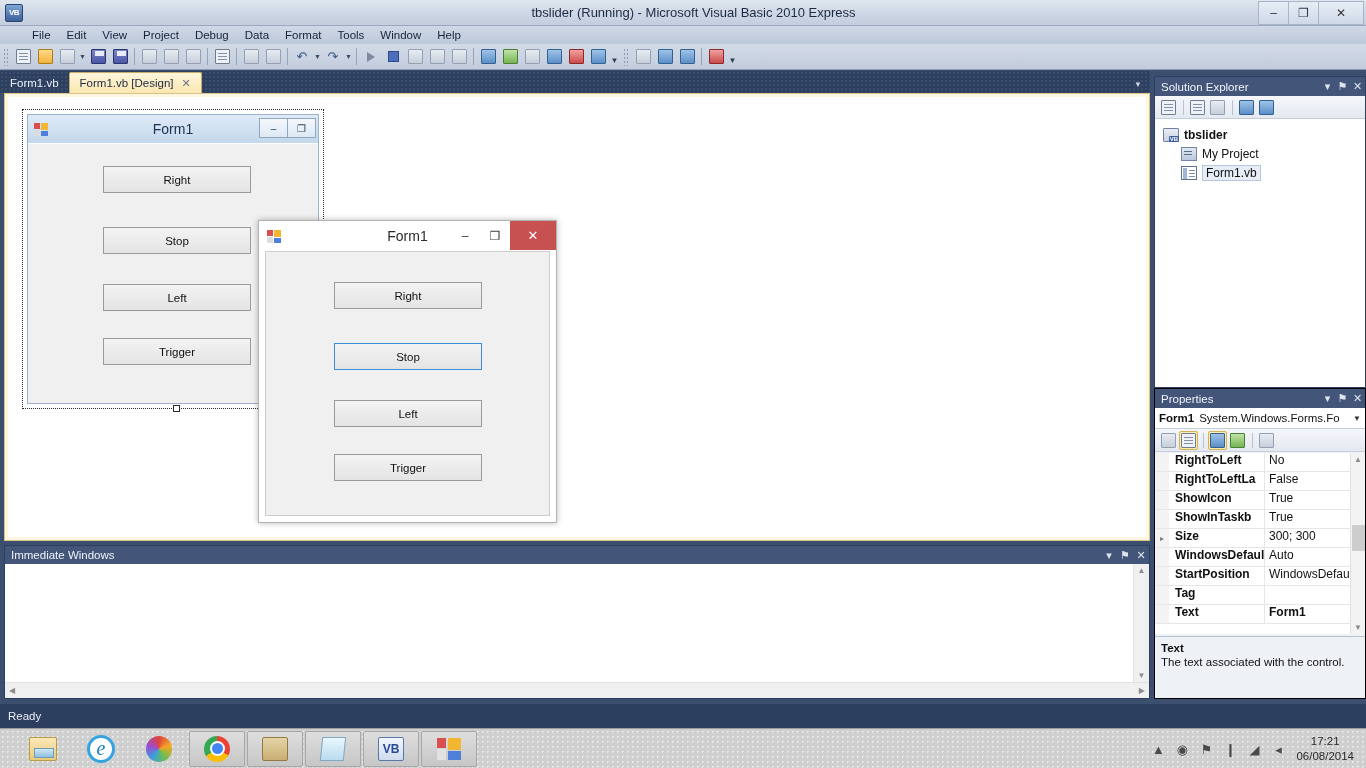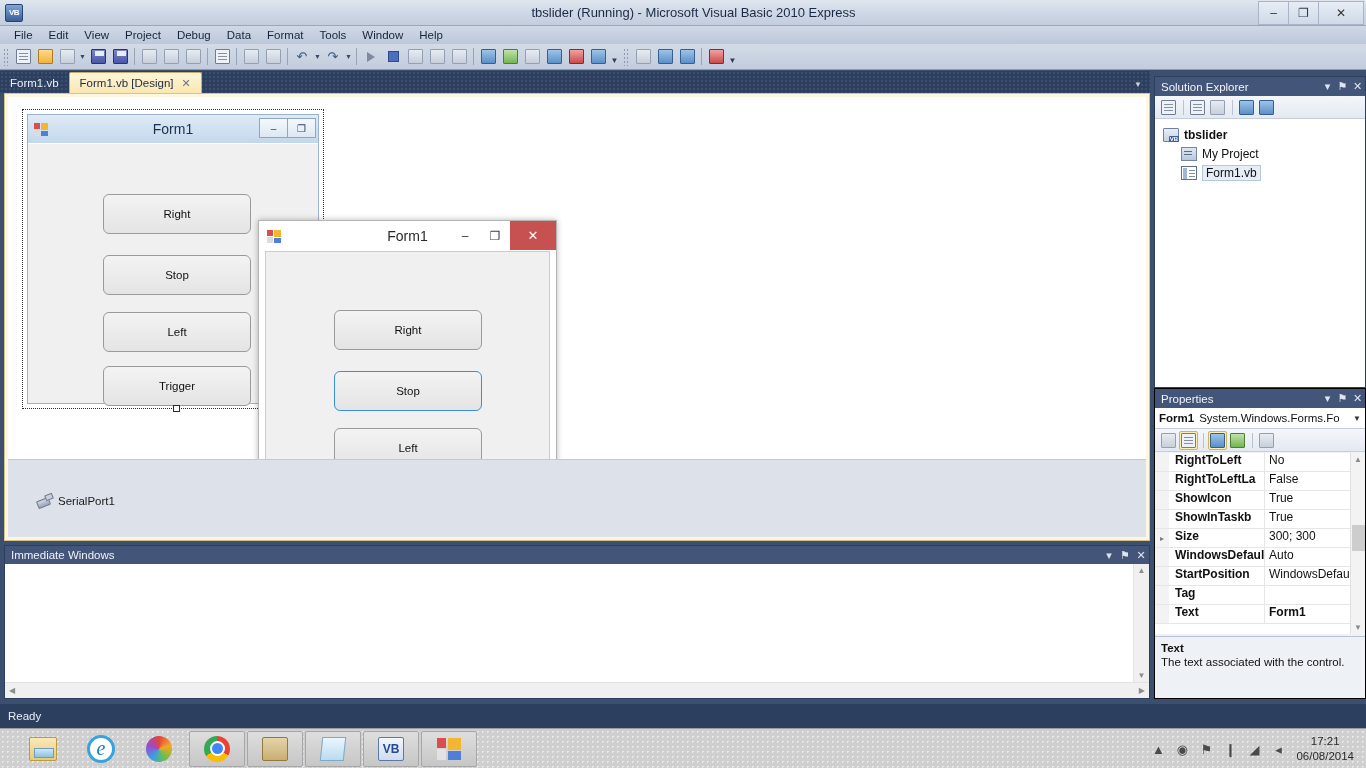--- a/index.html
+++ b/index.html
@@ -40,21 +40,21 @@
   }
   #win-btns .wb.close {
     width: 46px; margin-right: 2px; border-right: 1px solid #a8b4c7;
     color: #333;
   }
 
   
   #menubar {
     position: absolute; left: 0; top: 26px; width: 1366px; height: 18px;
     background: linear-gradient(to bottom,#cfd8e6,#bcc8da);
-    display: flex; align-items: center; padding-left: 6px;
+    display: flex; align-items: center; padding-left: 24px;
   }
   #menubar .mi {
     font-size: 11.5px; color: #15243c; padding: 1px 8px; white-space: nowrap;
   }
 
   
   #toolbar {
     position: absolute; left: 0; top: 44px; width: 1366px; height: 26px;
     background: linear-gradient(to bottom,#d3dbe7,#c2ccdc);
     border-bottom: 1px solid #8c99ae;
@@ -153,25 +153,25 @@
   }
   .dfcaption .cap-btns { position: absolute; right: 2px; top: 3px; display: flex; }
   .dfcaption .cb {
     width: 29px; height: 20px; border: 1px solid #8fa7c0;
     background: linear-gradient(to bottom,#f4f8fc,#dde8f3);
     display: flex; align-items: center; justify-content: center;
     margin-left: -1px; font-size: 10px; color: #33455e;
   }
   .dfbody { flex: 1; background: #f0f0f0; border-top: 1px solid #fff; position: relative; }
   .winbtn {
-    position: absolute; height: 40px;
+    position: absolute; height: 27px;
     background: linear-gradient(to bottom,#f3f3f3,#e4e4e4);
-    border: 1px solid #9a9a9a; border-radius: 6px;
+    border: 1px solid #9a9a9a; border-radius: 0;
     display: flex; align-items: center; justify-content: center;
-    font-size: 11.5px; color: #111; margin-top: 28px;
+    font-size: 11.5px; color: #111;
   }
   .winbtn.focused { border: 1px solid #3c8ddc; }
   #design-handle {
     position: absolute; left: 150px; bottom: -4px; width: 7px; height: 7px;
     background: #fff; border: 1px solid #2b2b2b;
   }
 
   
   #run-form {
     position: absolute; left: 250px; top: 123px; width: 299px; height: 303px;
@@ -560,26 +560,20 @@
         </span>
       </div>
       <div class="rfbody">
         <div class="winbtn" style="left:68px; top:30px; width:148px;">Right</div>
         <div class="winbtn focused" style="left:68px; top:91px; width:148px;">Stop</div>
         <div class="winbtn" style="left:68px; top:148px; width:148px;">Left</div>
         <div class="winbtn" style="left:68px; top:202px; width:148px;">Trigger</div>
       </div>
     </div>
 
-    <div id="tray">
-      <div class="trayitem">
-        <span class="plug-ico"></span>
-        <span>SerialPort1</span>
-      </div>
-    </div>
 
   </div>
 </div>
 
 <div id="immediate">
   <div id="imm-head">
     <span>Immediate Windows</span>
     <span class="spacer"></span>
     <span class="hb">▾</span>
     <span class="hb">⚑</span>

